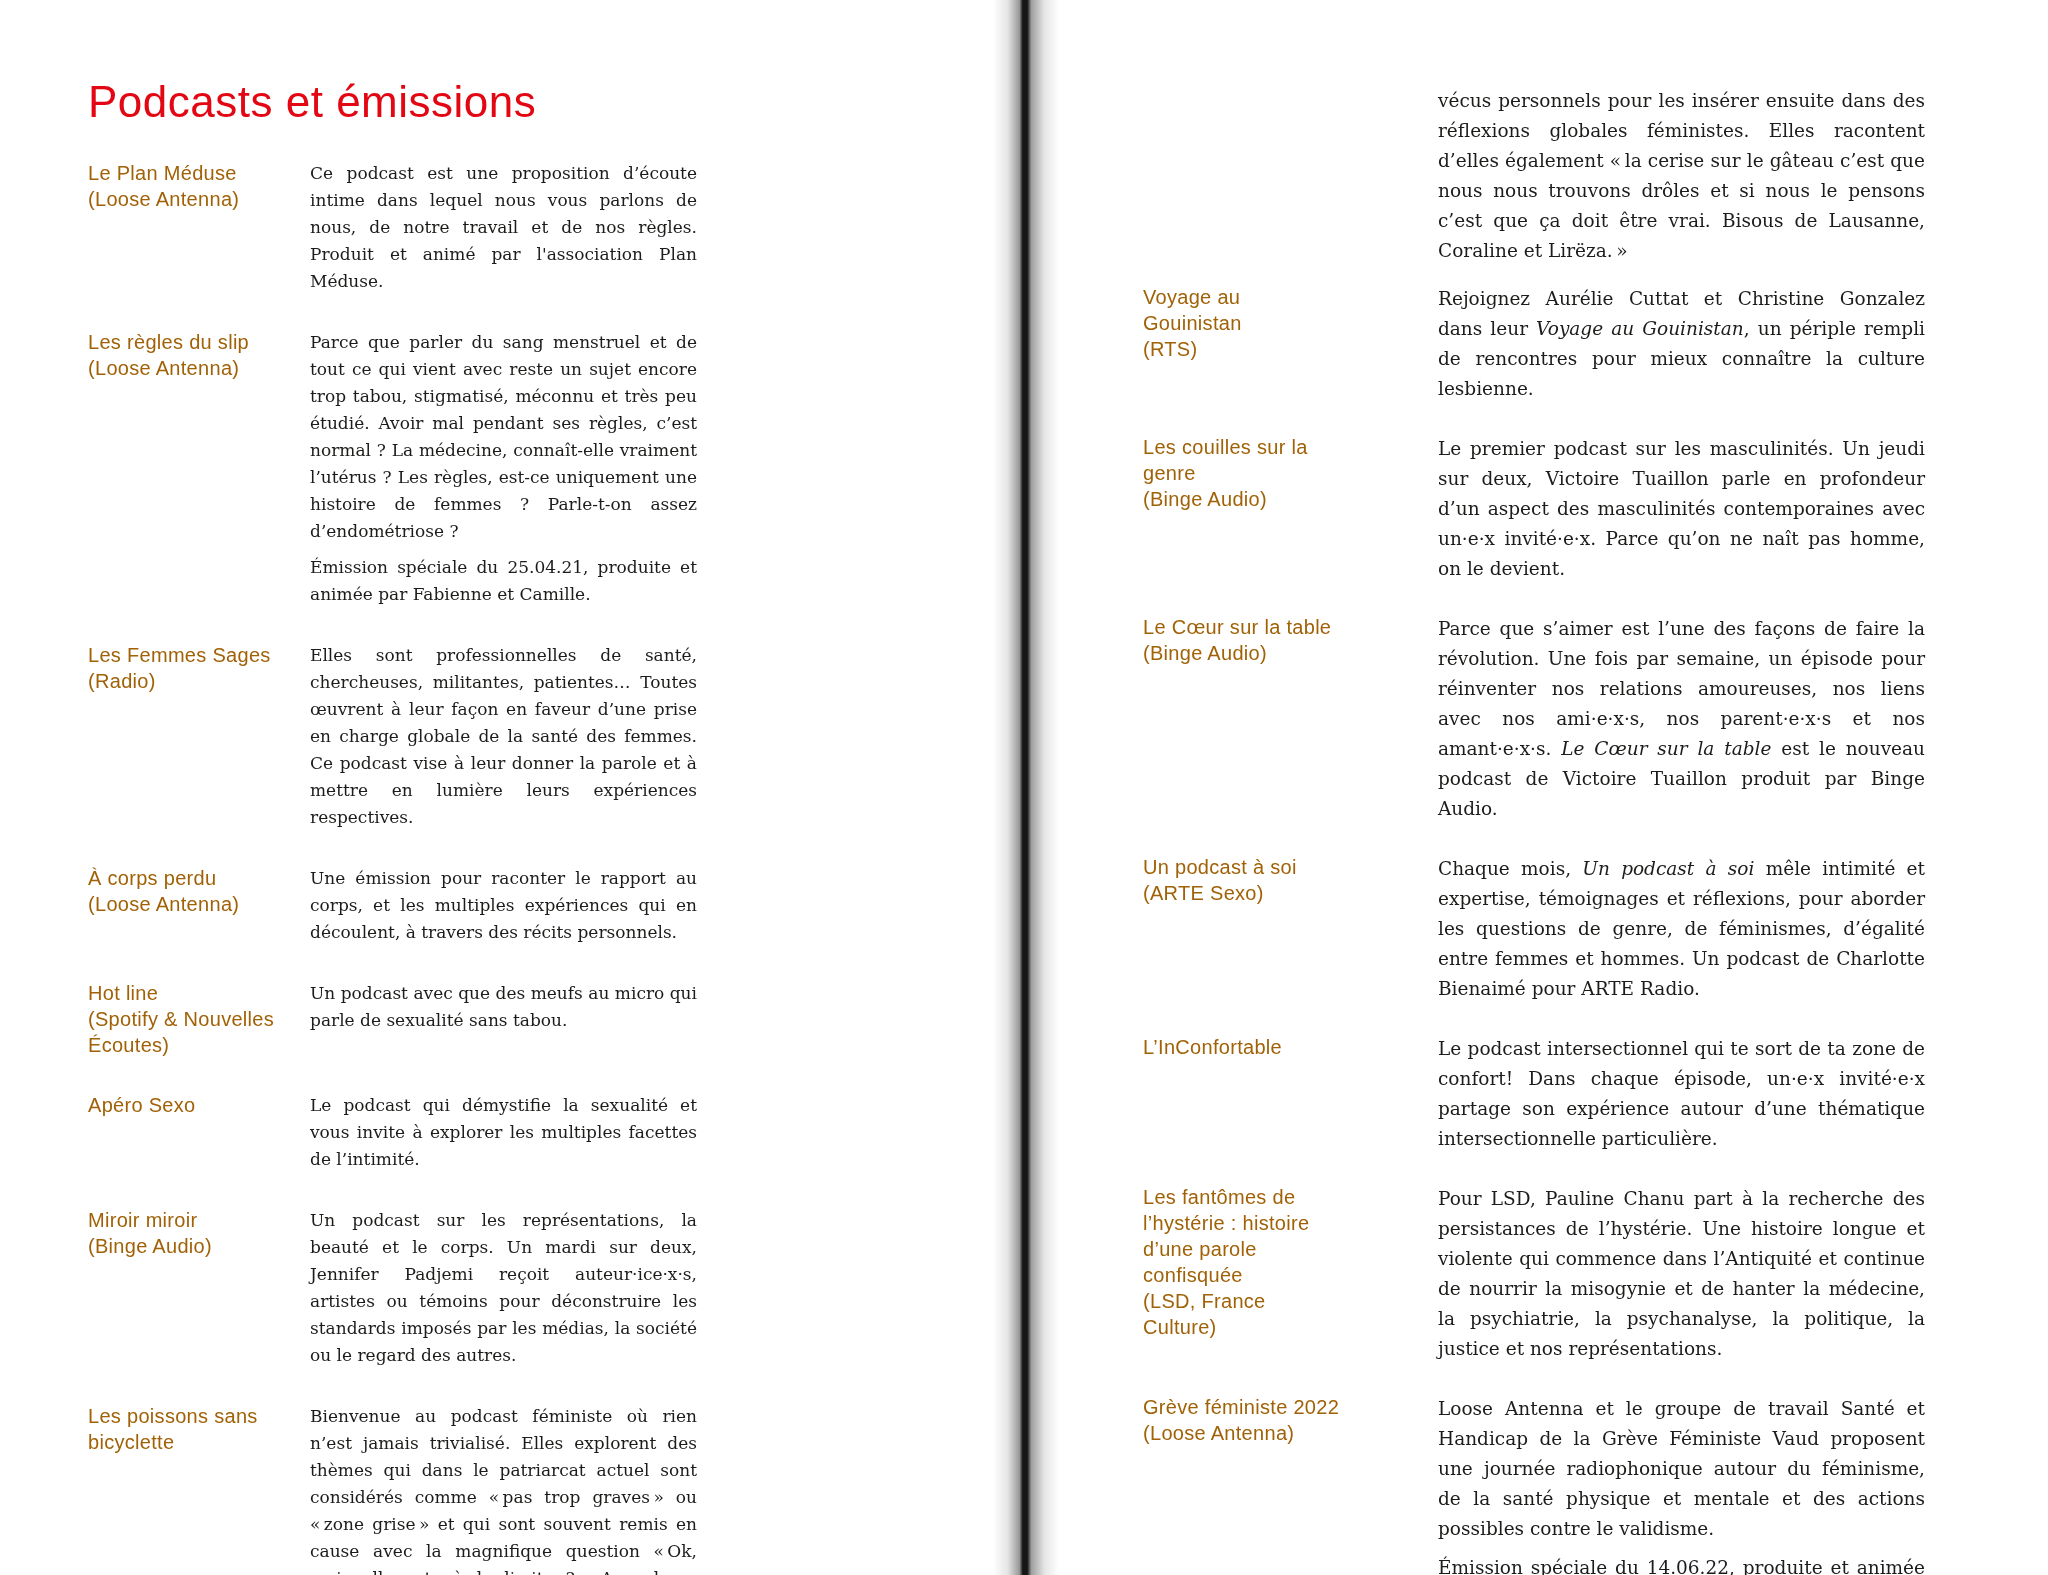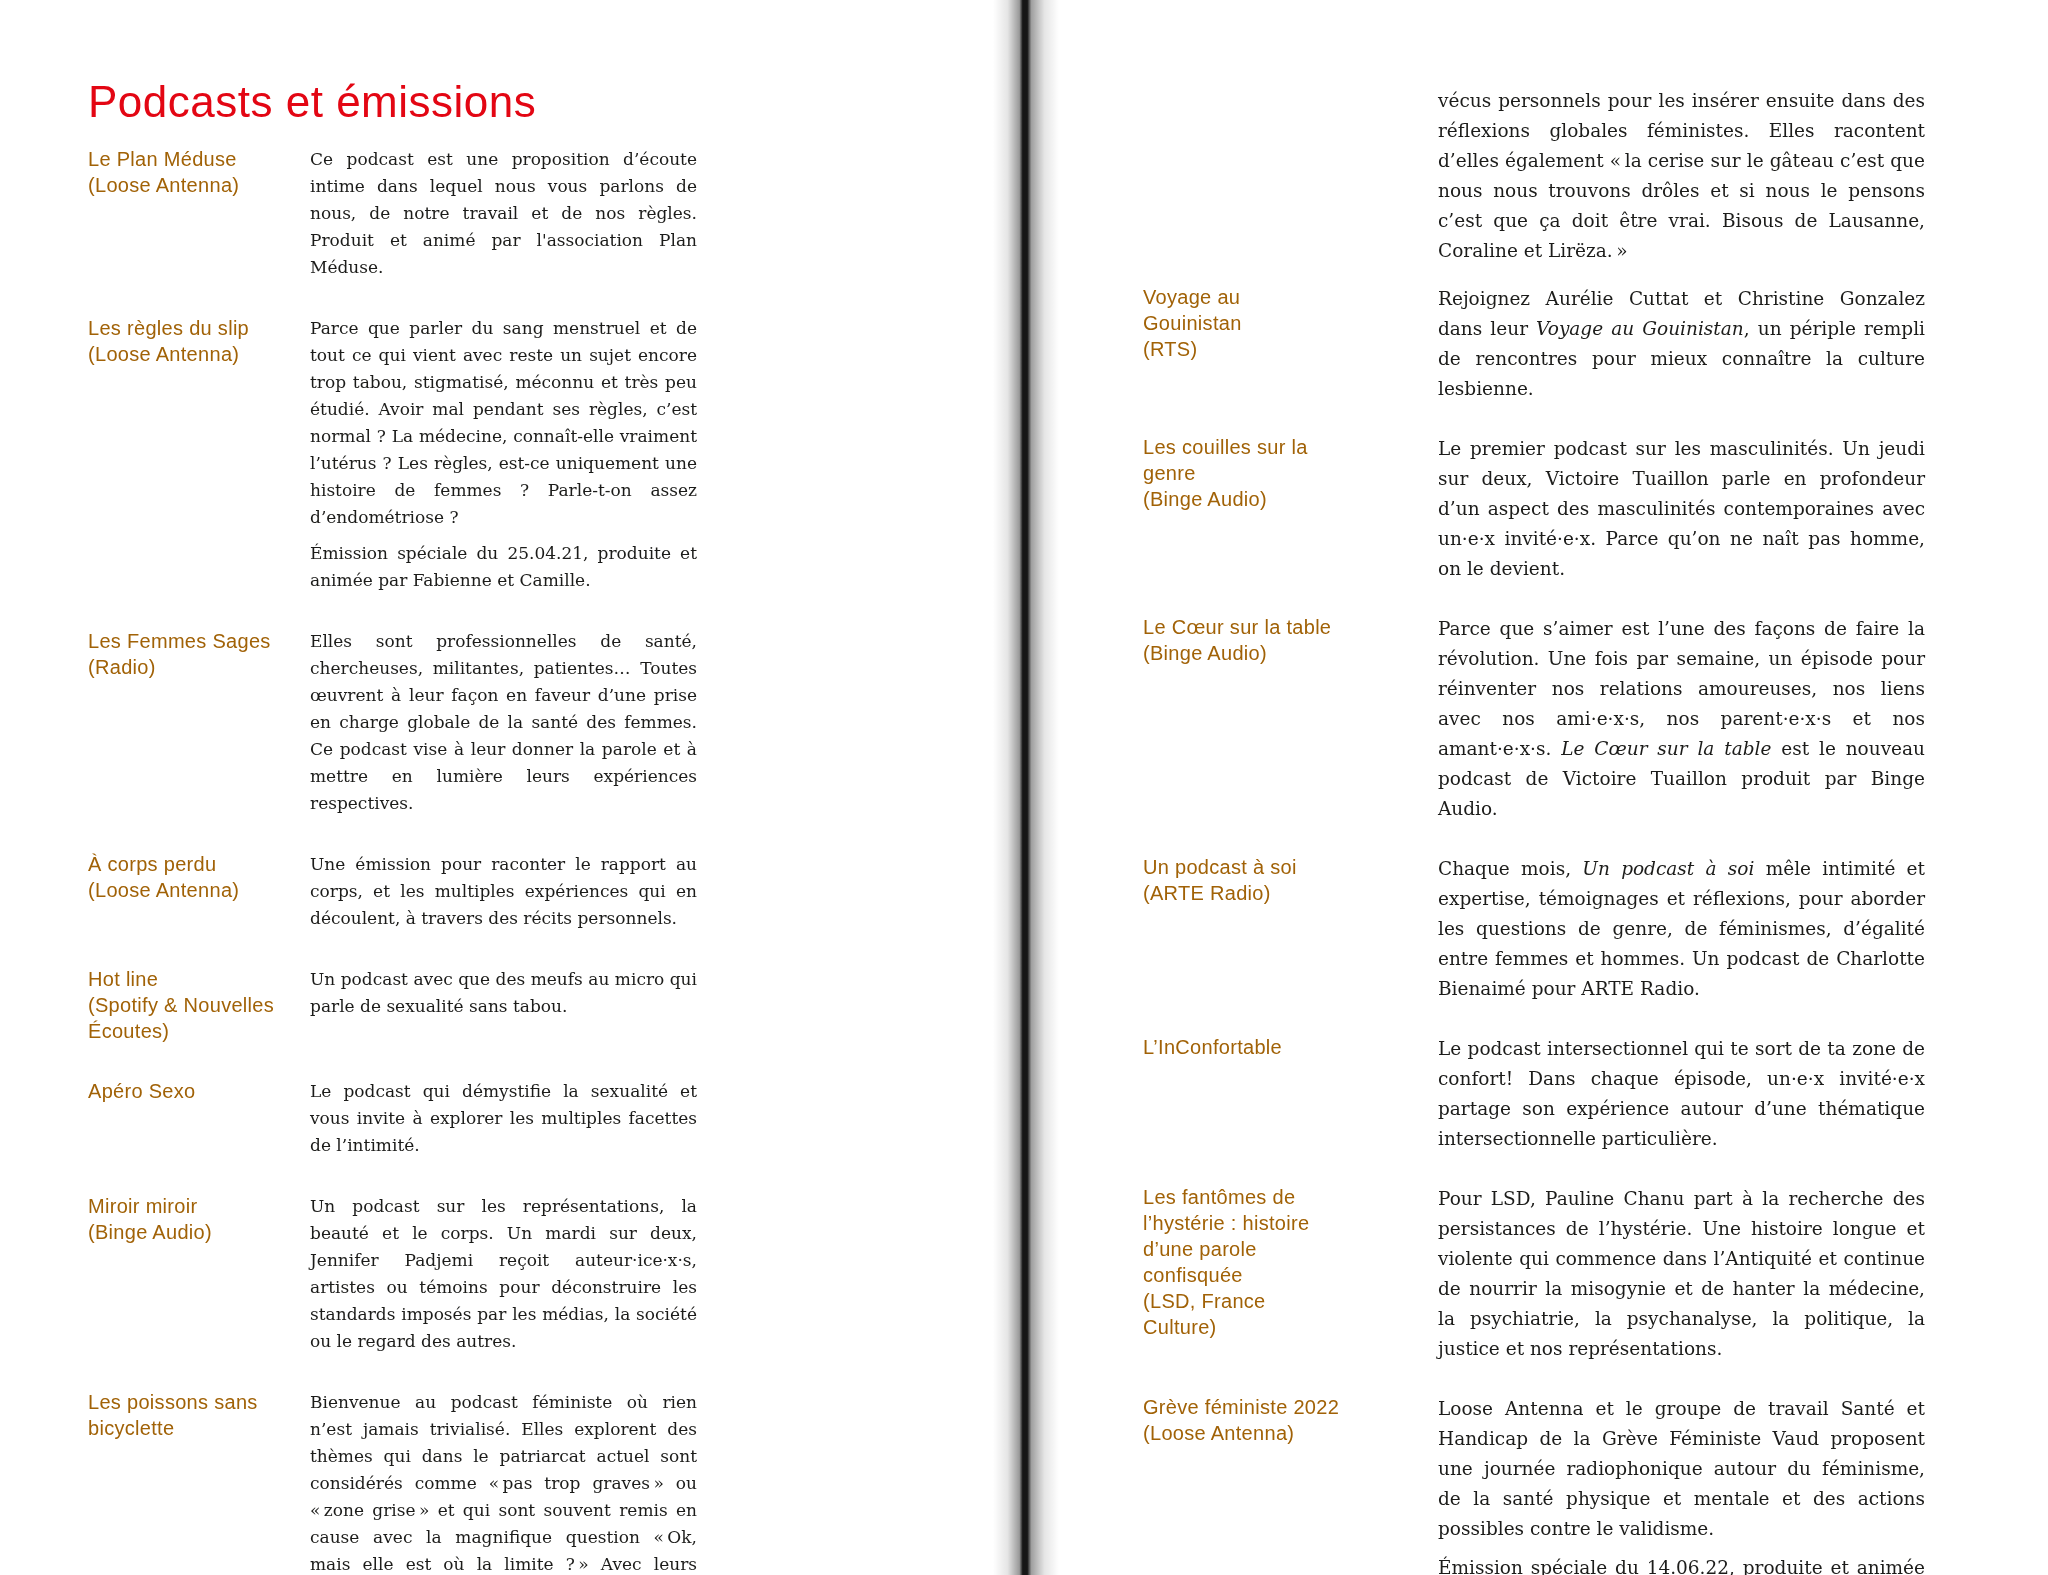--- a/index.html
+++ b/index.html
@@ -17,21 +17,21 @@
   }
   .page-left  { left: 0;      width: 1025px; padding: 78px 328px 0 88px; }
   .page-right { left: 1025px; width: 1023px; padding: 86px 123px 0 118px; }
 
   .title {
     font-family: "Liberation Sans", sans-serif;
     font-weight: 400;
     font-size: 44px;
     line-height: 1.1;
     letter-spacing: 0.5px;
-    margin: 0 0 20px 0;
+    margin: 0 0 34px 0;
   }
 
   .entry { display: flex; align-items: flex-start; margin-bottom: 34px; }
   .page-right .entry { margin-bottom: 30px; }
   .page-right .entry:first-child { margin-bottom: 18px; }
 
   .name-cell { flex: none; box-sizing: border-box; }
   .page-left  .name-cell { width: 222px; padding-right: 18px; }
   .page-right .name-cell { width: 295px; padding-right: 95px; }
 
@@ -181,21 +181,21 @@
           <div class="p-name">Le Cœur sur la table</div>
           <div class="p-source">(Binge Audio)</div>
         </div>
         <div class="desc-cell">
           <p><span>Parce que s’aimer est l’une des façons de faire la révolution. Une fois par semaine, un épisode pour réinventer nos relations amoureuses, nos liens avec nos ami·e·x·s, nos parent·e·x·s et nos amant·e·x·s. </span><em>Le Cœur sur la table</em><span> est le nouveau podcast de Victoire Tuaillon produit par Binge Audio.</span></p>
         </div>
       </div>
       <div class="entry">
         <div class="name-cell">
           <div class="p-name">Un podcast à soi</div>
-          <div class="p-source">(ARTE Radio)</div>
+          <div class="p-source">(ARTE Sexo)</div>
         </div>
         <div class="desc-cell">
           <p><span>Chaque mois, </span><em>Un podcast à soi</em><span> mêle intimité et expertise, témoignages et réflexions, pour aborder les questions de genre, de féminismes, d’égalité entre femmes et hommes. Un podcast de Charlotte Bienaimé pour ARTE Radio.</span></p>
         </div>
       </div>
       <div class="entry">
         <div class="name-cell">
           <div class="p-name">L’InConfortable</div>
         </div>
         <div class="desc-cell">

